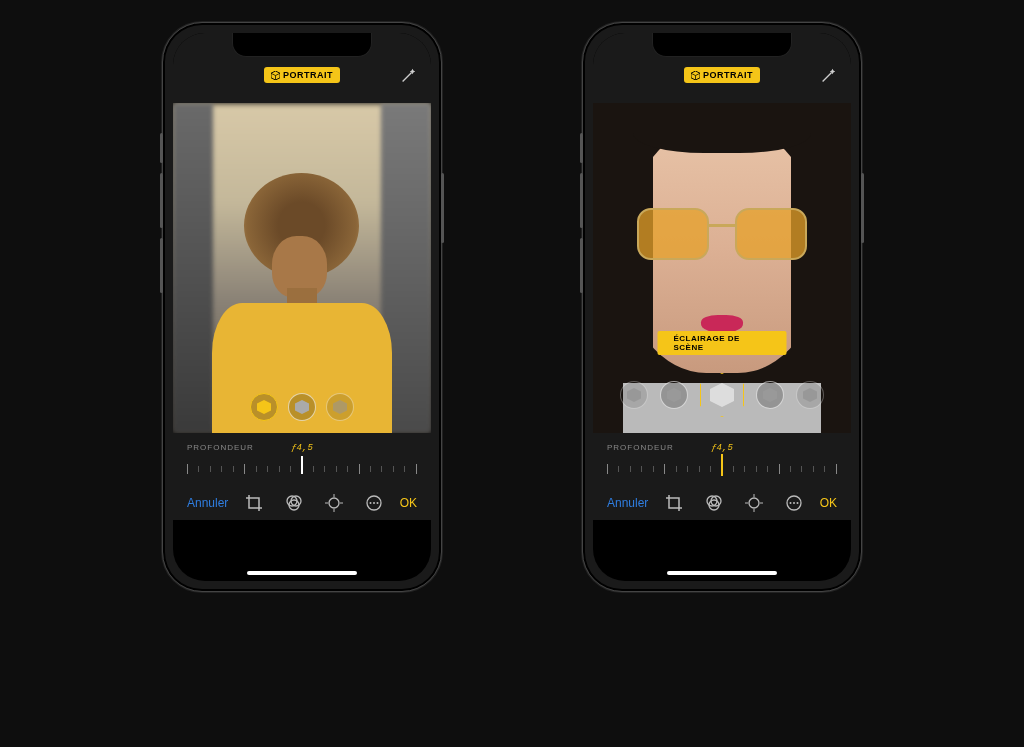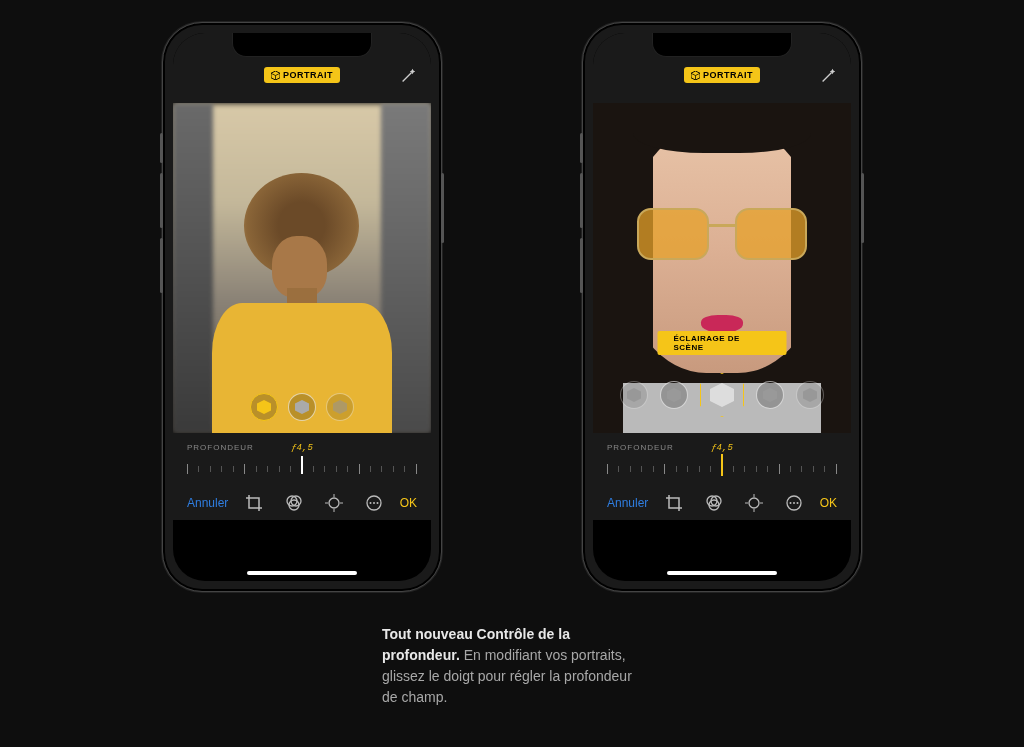--- a/index.html
+++ b/index.html
@@ -439,16 +439,13 @@
           </div>
           <span class="ok">OK</span>
         </div>
       </div>
       <div class="homebar"></div>
     </div>
   </div>
 </div>
 
 <div class="captions">
-  <div class="caption">
-    <b>Tout nouveau Contrôle de la profondeur.</b><span> En modifiant vos portraits, glissez le doigt pour régler la profondeur de champ.</span>
-  </div>
 </div>
 
 </body></html>

